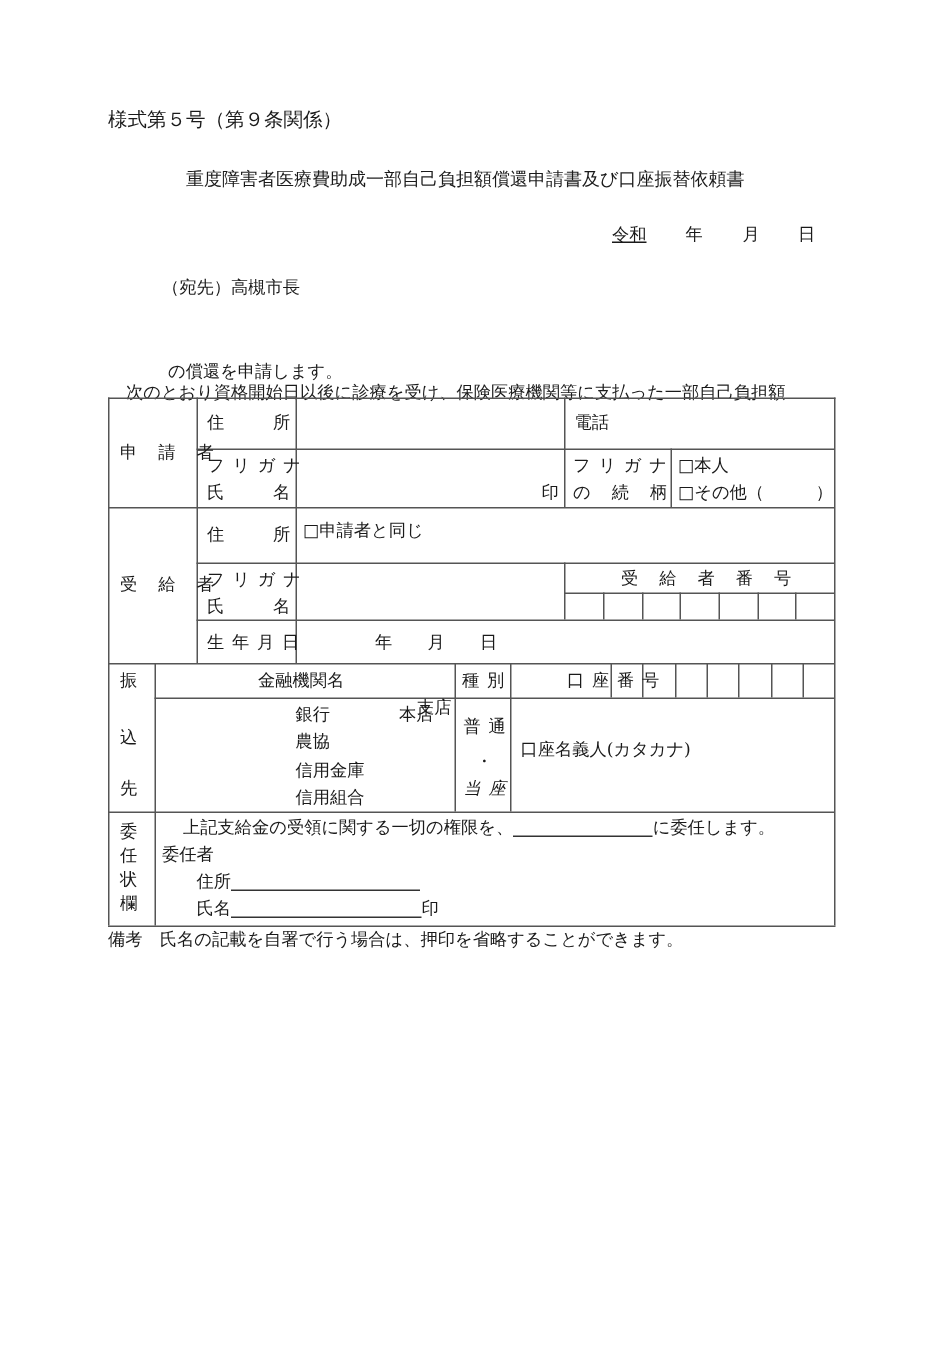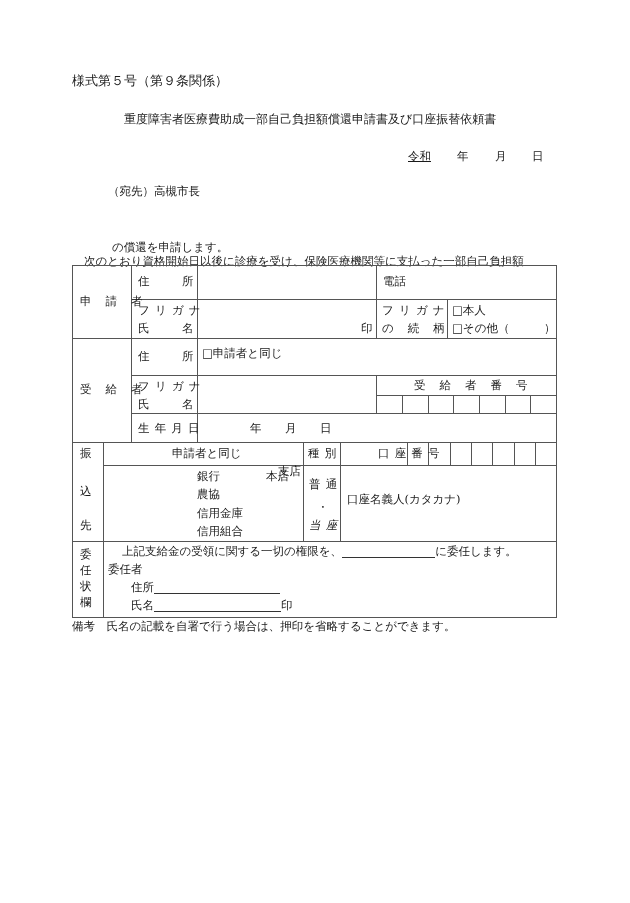--- a/index.html
+++ b/index.html
@@ -107,21 +107,21 @@
   <span class="abs" style="left:250px;top:423px;">年</span>
   <span class="abs" style="left:285px;top:423px;">月</span>
   <span class="abs" style="left:320px;top:423px;">日</span>
 </div>
 
 <div>
   <span class="abs" style="left:80px;top:448px;">振</span>
   <span class="abs" style="left:80px;top:486px;">込</span>
   <span class="abs" style="left:80px;top:520px;">先</span>
 
-  <span class="abs" style="left:172px;top:448px;">申請者と同じ</span>
+  <span class="abs" style="left:172px;top:448px;">金融機関名</span>
   <span class="abs sp2" style="left:308px;top:448px;">種別</span>
   <span class="abs sp2" style="left:345px;top:448px;margin-left:33px;">口座番号</span>
   <div class="abs" style="left:408px;top:443px;width:148px;height:22px;"></div>
 
   <span class="abs" style="left:197px;top:471px;">銀行</span>
   <span class="abs" style="left:197px;top:489px;">農協</span>
   <span class="abs" style="left:197px;top:508px;">信用金庫</span>
   <span class="abs" style="left:197px;top:526px;">信用組合</span>
   <span class="abs" style="left:266px;top:471px;">本店</span>
   <span class="abs" style="left:278px;top:466px;">支店</span>

